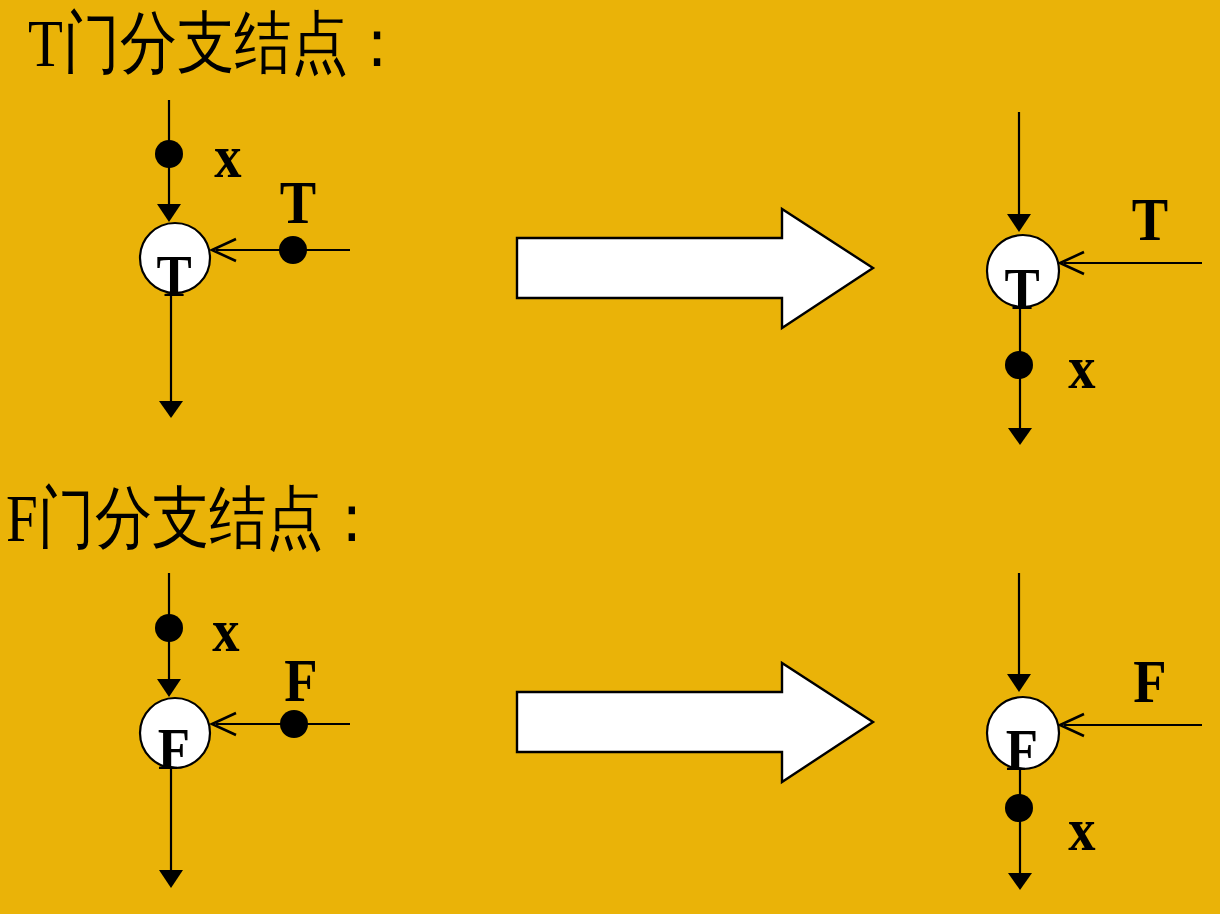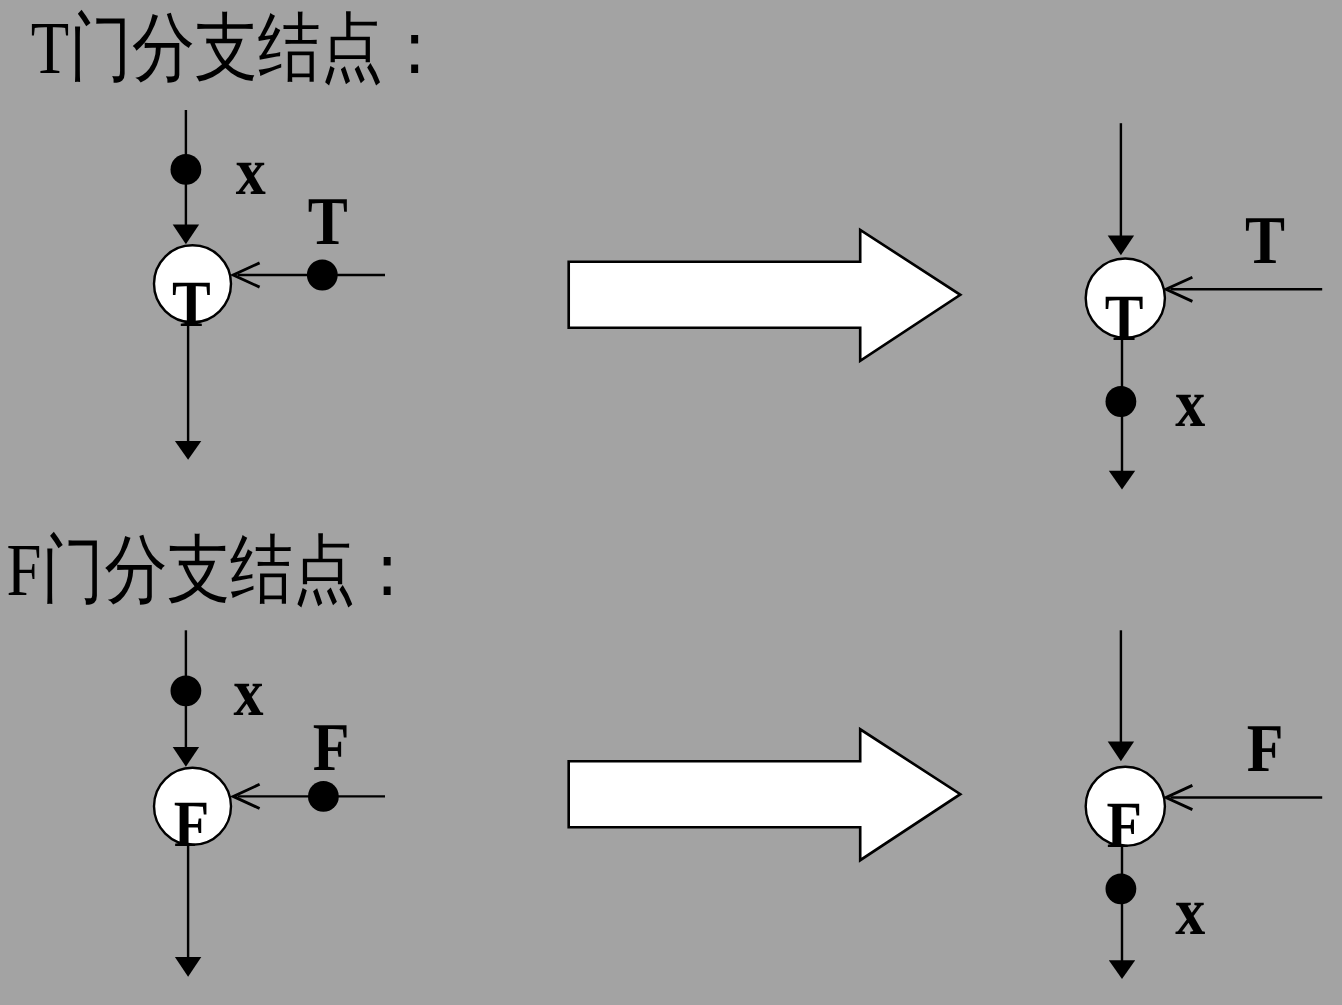--- a/index.html
+++ b/index.html
@@ -1,20 +1,20 @@
 <!DOCTYPE html>
 <html><head>
 <meta charset="utf-8">
 <style>
   html, body { margin: 0; padding: 0; background: #ffffff; }
   .canvas {
     position: relative;
     width: 1220px;
     height: 914px;
-    background: #a3a3a3;
+    background: #eab308;
     color: #000000;
     font-family: "Liberation Serif", "DejaVu Serif", serif;
     overflow: hidden;
   }
   svg.art { position: absolute; left: 0; top: 0; }
   .title {
     position: absolute;
     font-size: 68px;
     font-weight: 400;
     line-height: 1.1;

